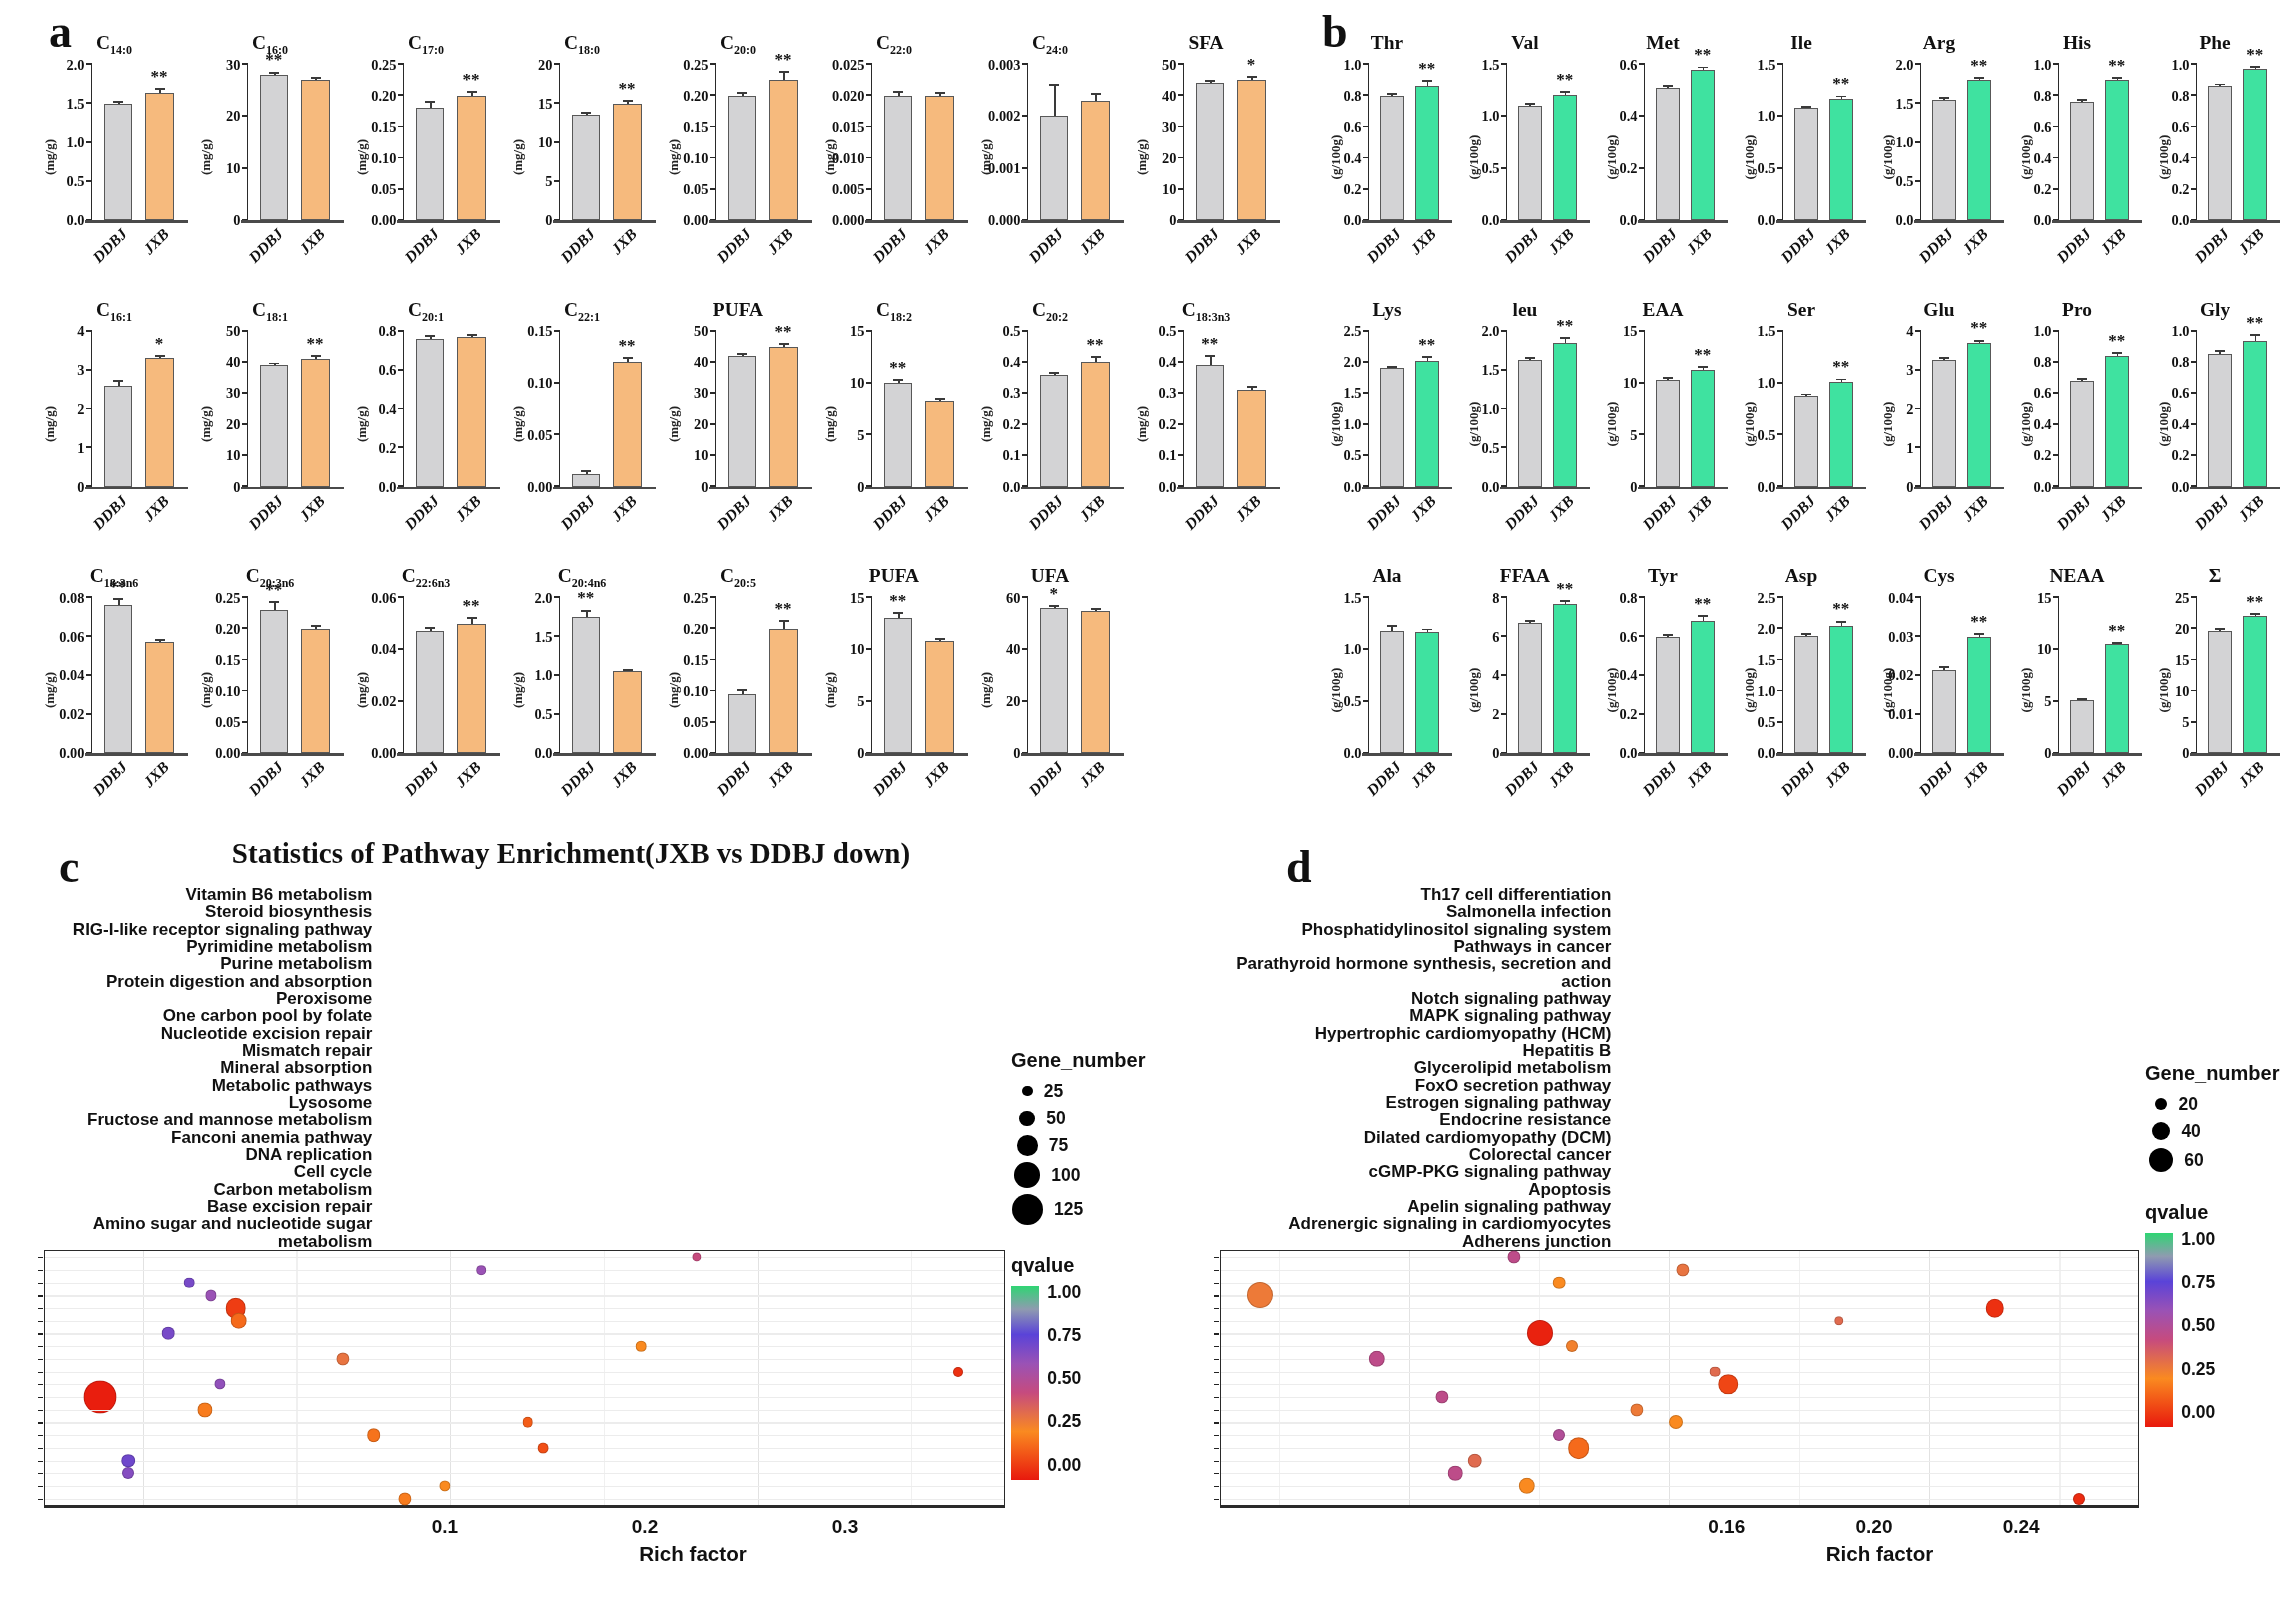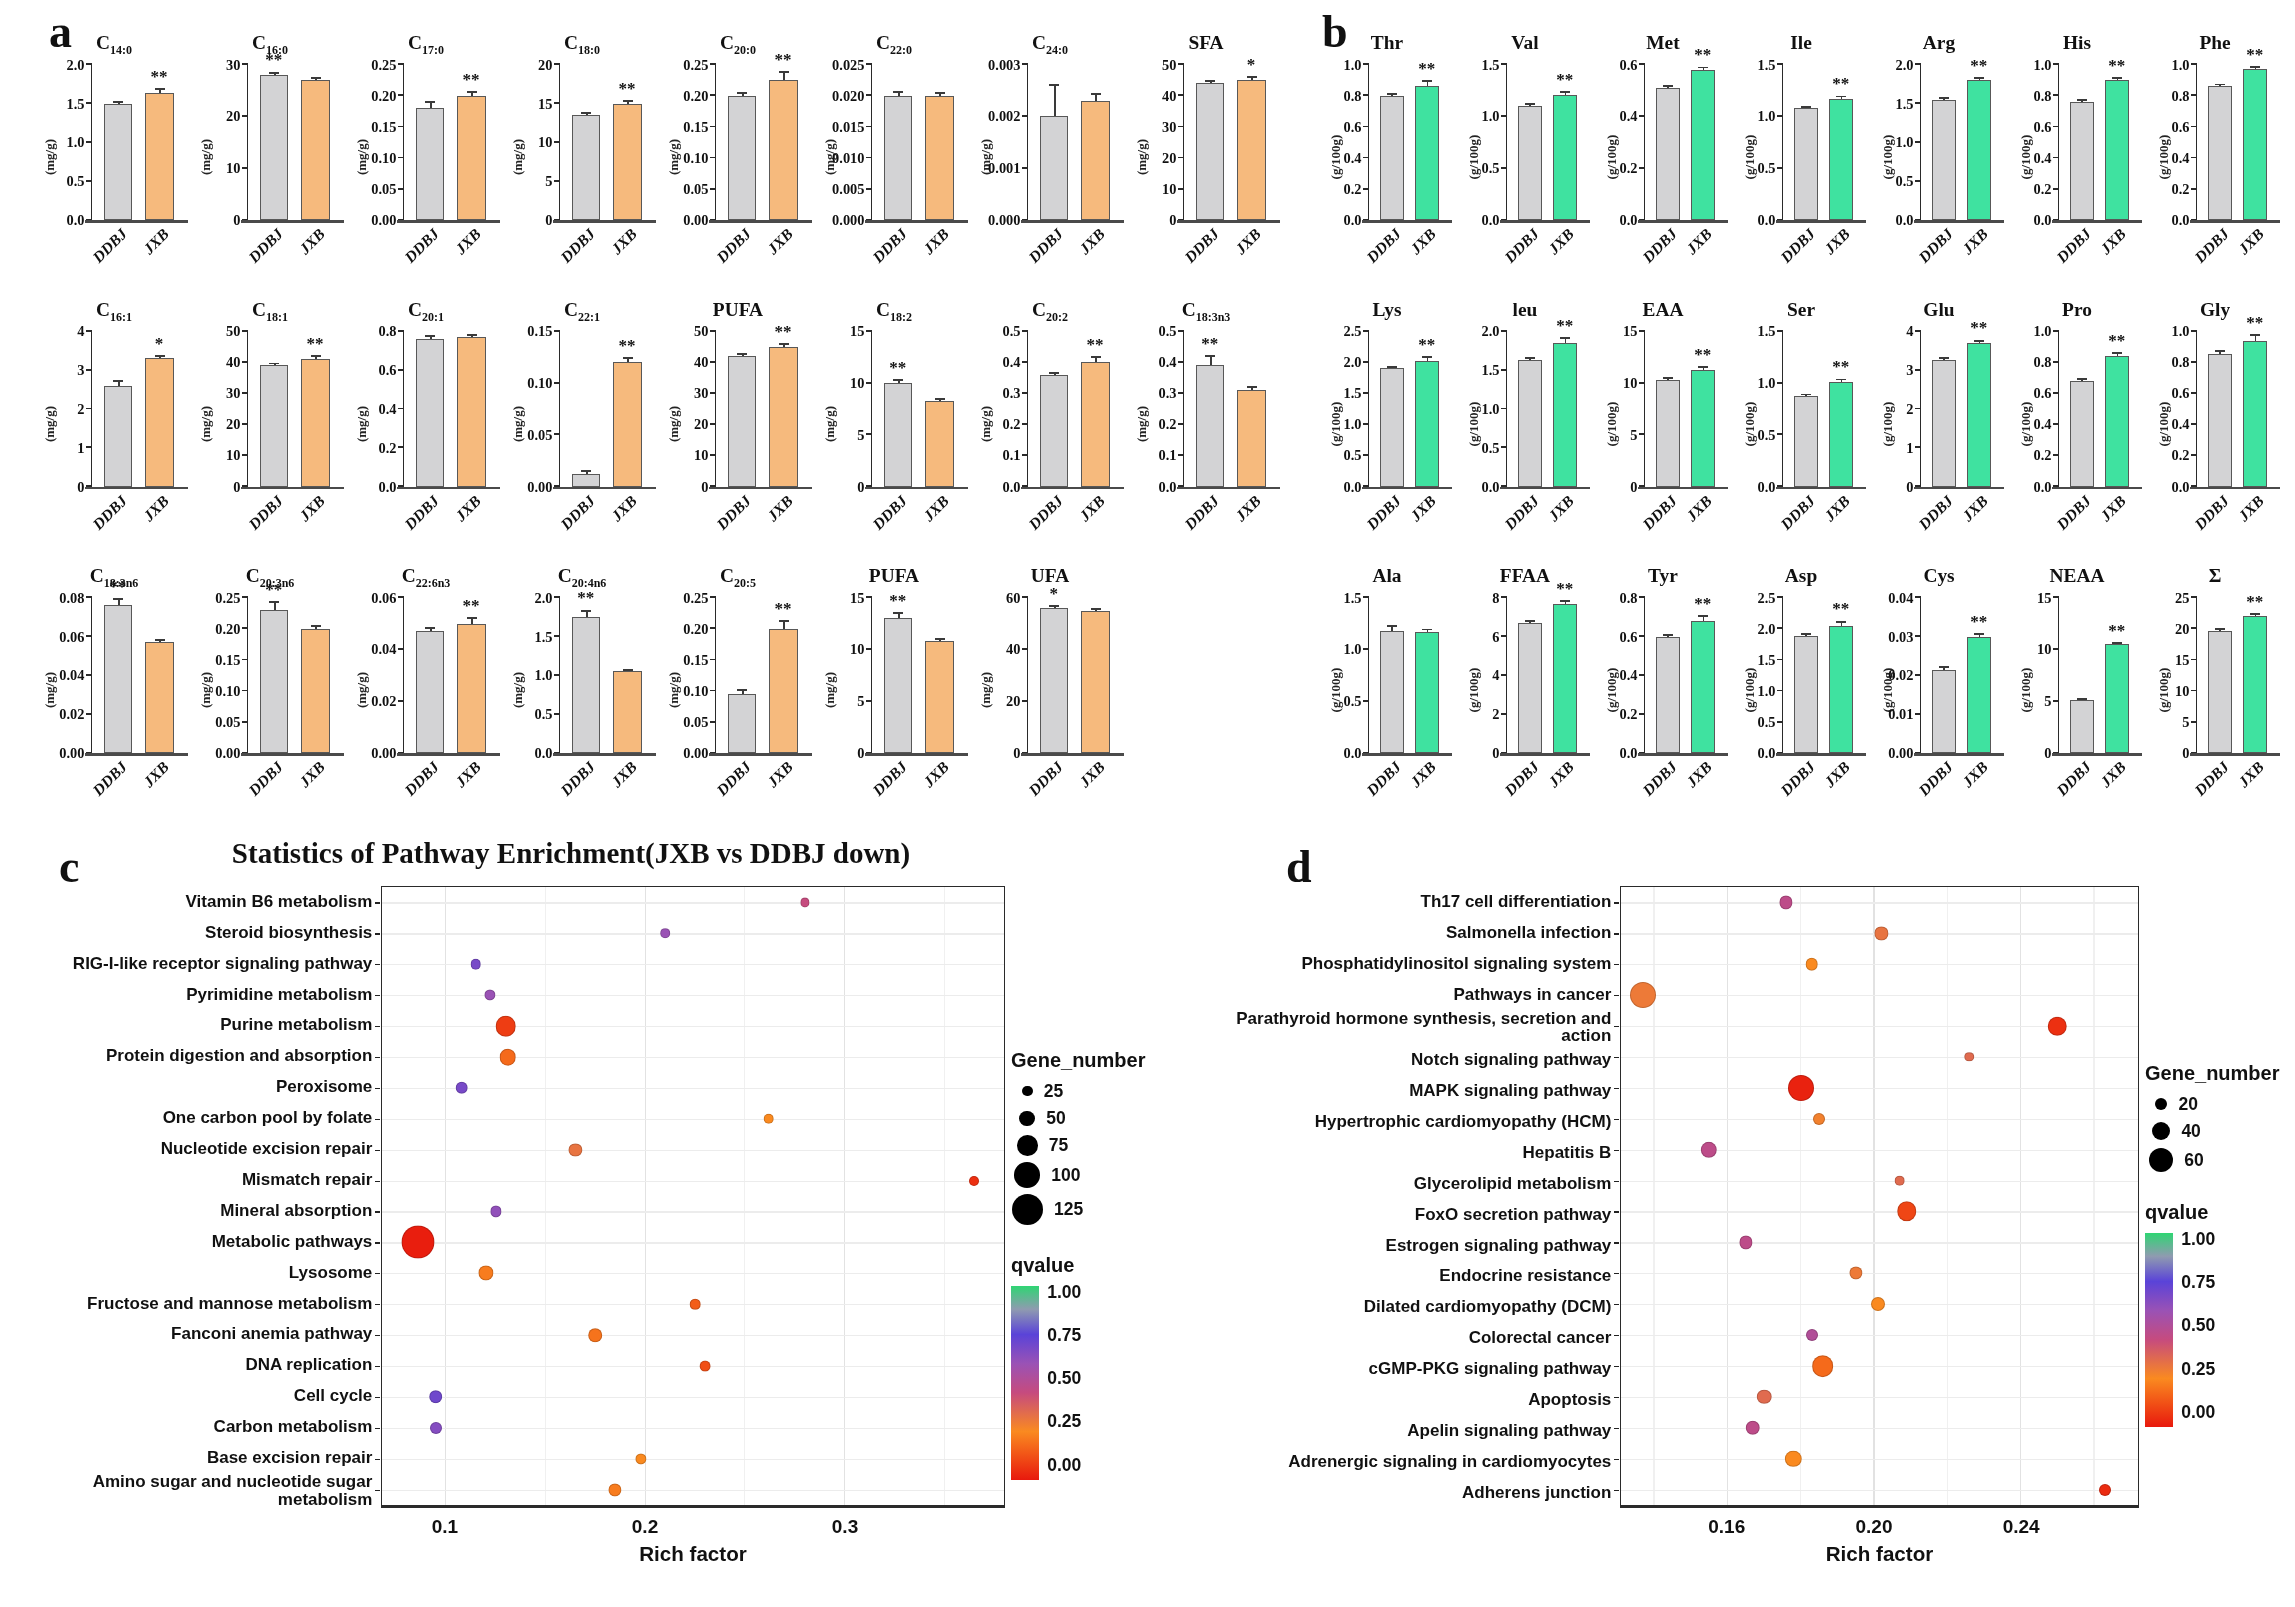--- a/index.html
+++ b/index.html
@@ -22,21 +22,21 @@
   .mc-tick{position:absolute;right:100%;width:5.6px;height:1.9px;background:#2a2a2a;}
   .mc-tlab{position:absolute;right:calc(100% + 7.5px);font:bold 14.4px "Liberation Serif",serif;color:#111;white-space:nowrap;transform:translateY(50%);}
   .mc-bar{position:absolute;bottom:0;width:30%;border:1.2px solid #585858;box-sizing:border-box;}
   .mc-err-l{position:absolute;width:1.9px;background:#3a3a3a;}
   .mc-err-c{position:absolute;height:1.9px;width:10px;background:#3a3a3a;}
   .mc-sig{position:absolute;font:bold 17px "Liberation Serif",serif;color:#111;text-align:center;width:37px;}
   .mc-xlab{position:absolute;top:calc(100% + 5px);width:69px;text-align:right;transform:rotate(-45deg);transform-origin:top right;font:italic bold 15.6px "Liberation Serif",serif;color:#111;white-space:nowrap;}
   
   .bubble{position:absolute;}
   .bubble-title{position:absolute;top:0;text-align:center;font:bold 29px "Liberation Serif",serif;color:#111;white-space:nowrap;}
-  .bubble-main{position:absolute;display:flex;}
+  .bubble-main{position:absolute;display:flex;flex-direction:column;}
   .bubble-labels{display:flex;flex-direction:column;}
   .bubble-labels div{flex:1;display:flex;align-items:center;justify-content:flex-end;padding-right:8.7px;font:bold 17px "Liberation Sans",sans-serif;color:#111;text-align:right;line-height:1.02;}
   .bubble-box{flex:1;position:relative;border:1.9px solid #2a2a2a;border-bottom-width:3.7px;background:#fff;}
   .b-vline{position:absolute;top:0;bottom:0;width:1.2px;}
   .b-row{position:absolute;left:0;right:0;}
   .b-hline{position:absolute;left:0;right:0;top:50%;height:1.2px;background:#ececec;}
   .b-ytick{position:absolute;left:-7.5px;top:50%;width:5.6px;height:1.2px;background:#222;}
   .b-dot{position:absolute;top:50%;border-radius:50%;border:0.6px solid rgba(0,0,0,.18);transform:translate(-50%,-50%);}
   .bubble-xaxis{position:absolute;height:62px;}
   .b-xt{position:absolute;top:6.2px;transform:translateX(-50%);font:bold 19px "Liberation Sans",sans-serif;color:#111;}

